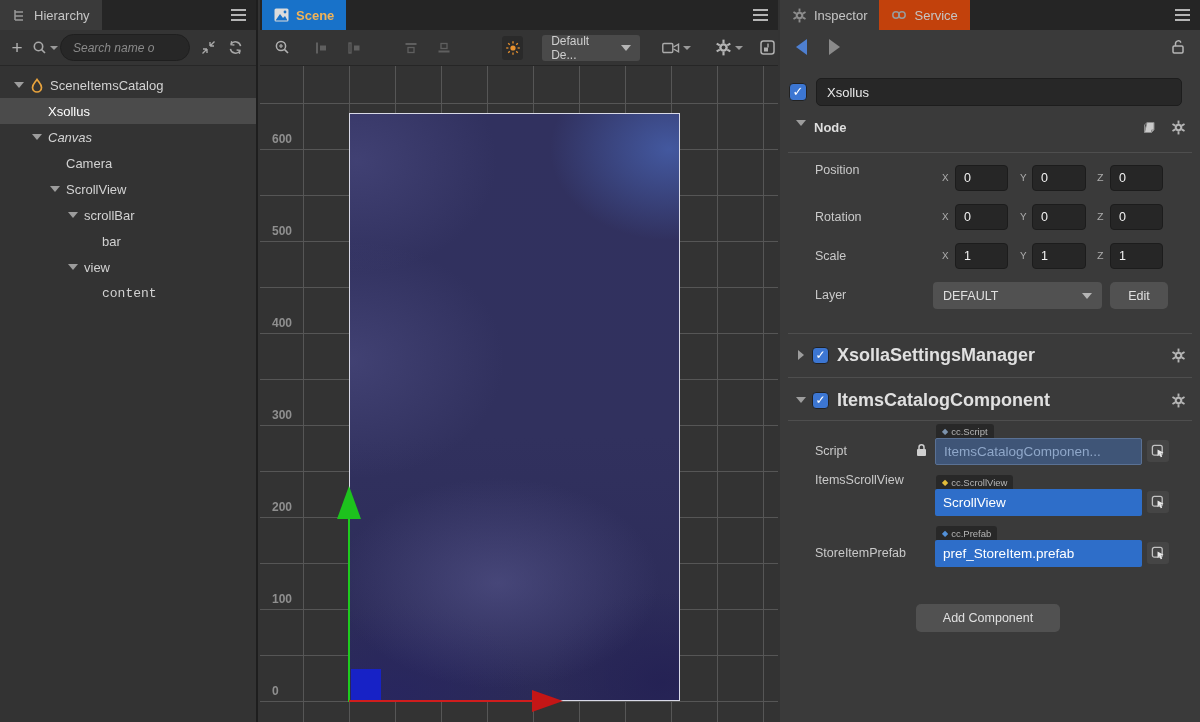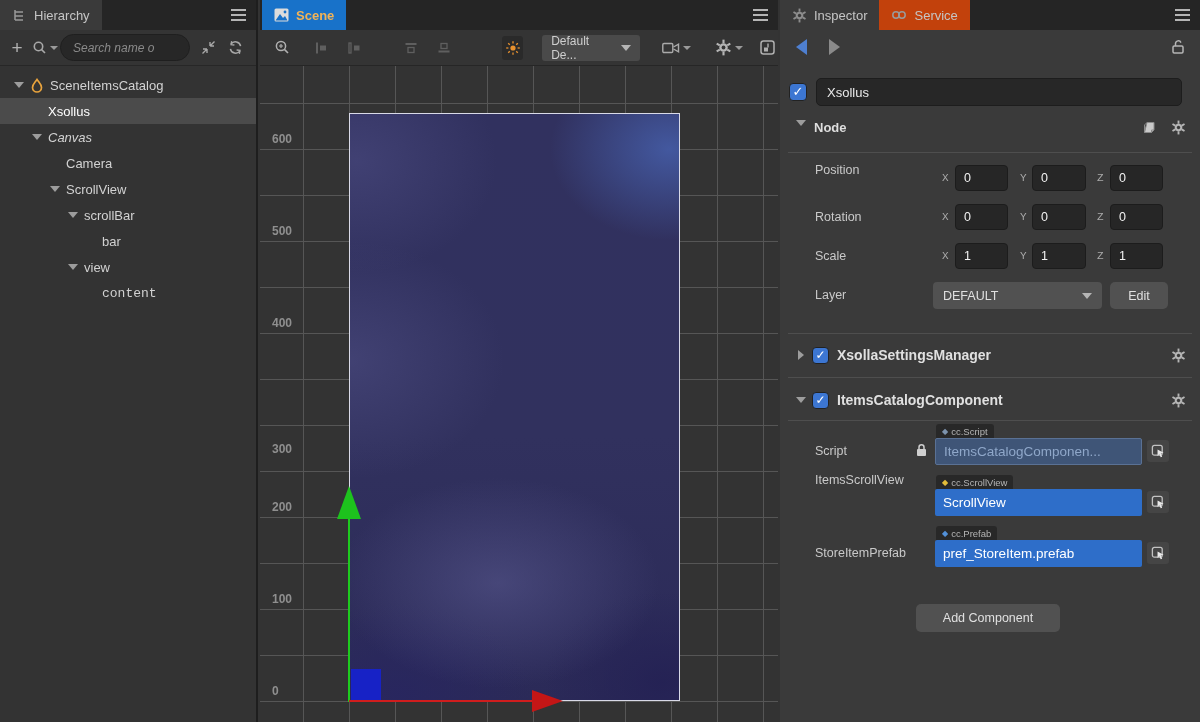--- a/index.html
+++ b/index.html
@@ -65,21 +65,21 @@
   .sect-title { margin-left:8px; font-weight:bold; color:#dedede; }
   .hdr-icons { position:absolute; right:14px; display:flex; gap:14px; align-items:center; }
   .divider { position:absolute; left:8px; right:8px; height:1px; background:#4e4e4e; }
   .proplabel { position:absolute; left:35px; font-size:12.5px; color:#c9c9c9; transform:translateY(-50%); }
   .axlbl { position:absolute; font-size:11px; color:#aaa; transform:translateY(-50%); font-family:"Liberation Mono", monospace; }
   .numfield { position:absolute; height:26px; background:#262626; border:1px solid #1c1c1c; border-radius:4px; color:#f2f2f2; font-size:12.5px; padding:0 8px; outline:none; width:53px; }
   .btn { background:#515151; border-radius:5px; color:#e0e0e0; font-size:12.5px; display:flex; align-items:center; justify-content:center; cursor:pointer; }
   .layersel { position:absolute; left:153px; width:169px; height:27px; background:#515151; border-radius:4px; display:flex; align-items:center; padding:0 10px; font-size:12.5px; color:#e0e0e0; cursor:pointer; }
   .layersel .dropcaret { margin-left:auto; }
   .comp-head { position:absolute; left:0; right:0; height:30px; display:flex; align-items:center; }
-  .comp-title { margin-left:8px; font-size:14px; font-weight:bold; color:#e0e0e0; }
+  .comp-title { margin-left:8px; font-size:18px; font-weight:bold; color:#e0e0e0; }
   .cb-sm { width:17px; height:17px; margin-left:8px; background:#3c76d2; border:1px solid #222; border-radius:4px; color:#fff; font-size:12px; line-height:15px; text-align:center; cursor:pointer; flex:none; }
   .badge { position:absolute; left:156px; height:15px; background:#282828; border-radius:3px 3px 0 0; display:flex; align-items:center; padding:0 6px; font-size:9.5px; color:#b5b5b5; gap:3px; }
   .badge .dia { font-size:8px; line-height:8px; }
   .reffield { position:absolute; left:155px; width:207px; height:27px; border-radius:2px; font-size:13.5px; display:flex; align-items:center; padding:0 8px; white-space:nowrap; overflow:hidden; cursor:pointer; }
   .reffield.blue { background:#2e6ec9; color:#fff; }
   .reffield.dis { background:#3f5577; color:#8fa7c9; border:1px solid #5a7194; }
   .pickerbtn { position:absolute; left:367px; width:22px; height:22px; background:#454545; border-radius:3px; display:flex; align-items:center; justify-content:center; cursor:pointer; }
   .addbtn { position:absolute; left:136px; top:604px; width:144px; height:28px; }
   svg { display:block; }
 </style>
@@ -318,21 +318,21 @@
       <div class="gline" style="top: 635px; left: 0px; height: 1px; width: 518px;"></div>
     <div class="canvas-rect"></div>
     <div class="axis-green"></div>
     <div class="axis-green-head"></div>
     <div class="axis-red"></div>
     <div class="axis-red-head"></div>
     <div class="origin-sq"></div>
   <span class="rlabel" style="top: 73px;">600</span>
       <span class="rlabel" style="top: 165px;">500</span>
       <span class="rlabel" style="top: 257px;">400</span>
-      <span class="rlabel" style="top: 349px; margin-top: 34px;">300</span>
+      <span class="rlabel" style="top: 349px;">300</span>
       <span class="rlabel" style="top: 441px;">200</span>
       <span class="rlabel" style="top: 533px;">100</span>
       <span class="rlabel" style="top: 625px;">0</span>
     </div>
 </div>
 
 <div class="panel" id="insp">
   <div class="tabbar">
     <div class="tab active">
       <span>

